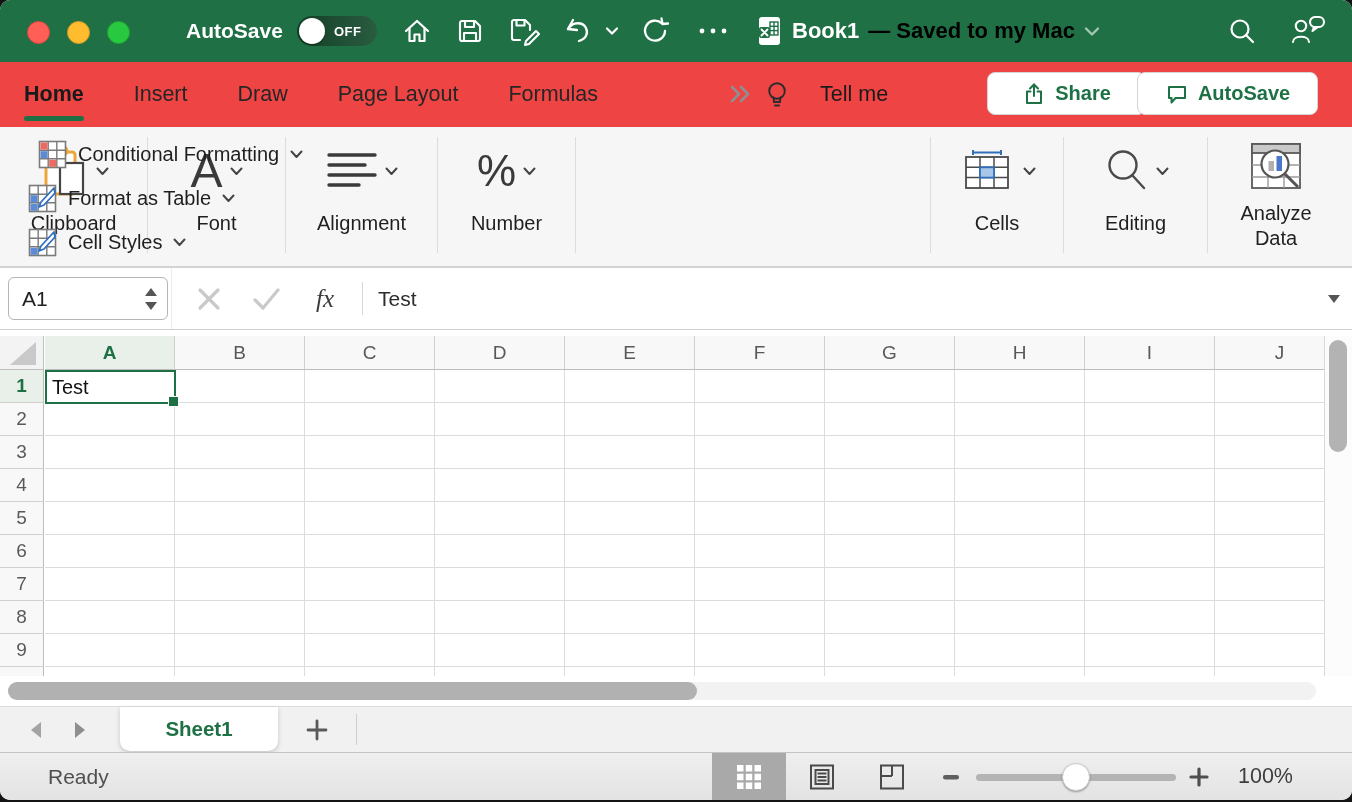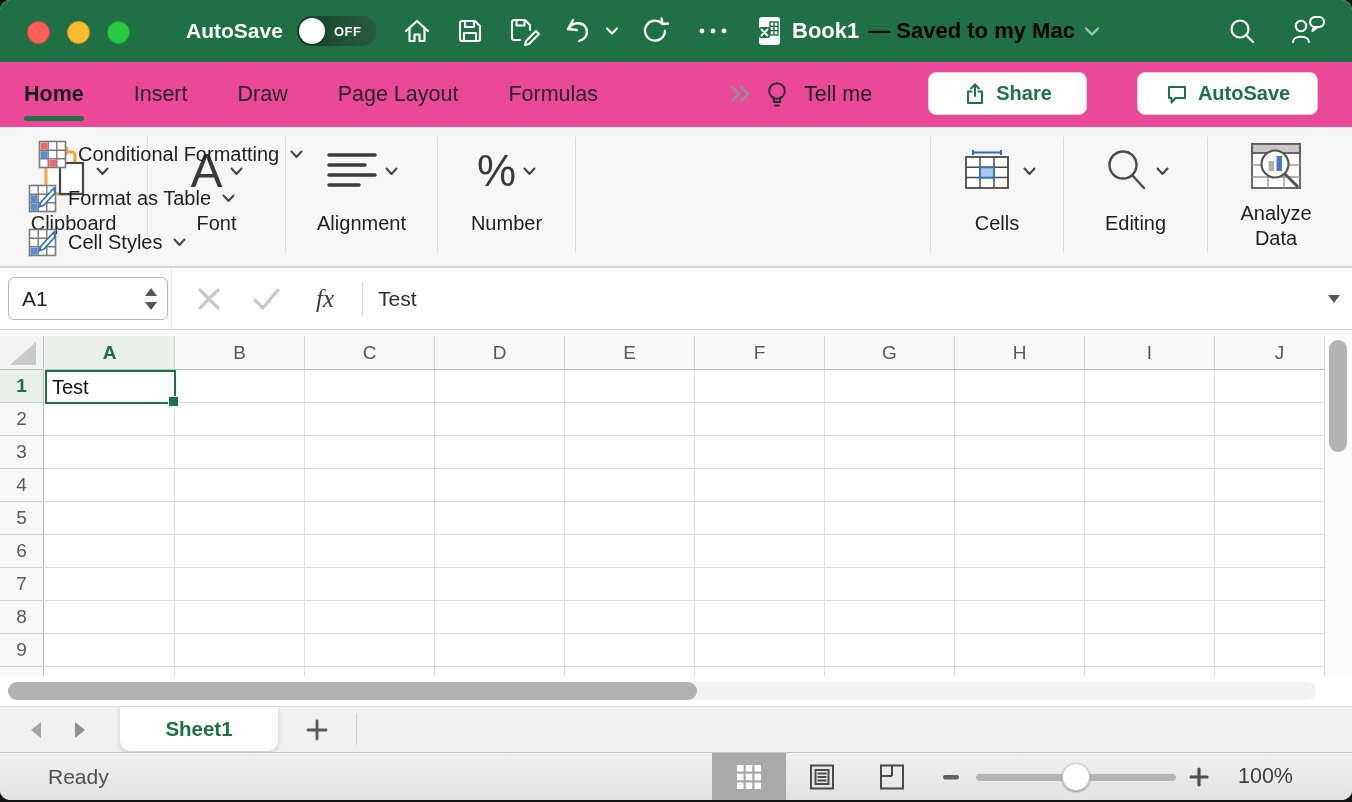--- a/index.html
+++ b/index.html
@@ -16,26 +16,26 @@
     color:#fff;font-size:21px;font-weight:700;}
   .toggle{position:absolute;left:297px;top:16px;width:80px;height:30px;border-radius:15px;
     background:linear-gradient(90deg,#123f26,#2a5c40);display:flex;align-items:center;}
   .toggle .knob{width:26px;height:26px;border-radius:50%;background:#fff;margin-left:2px;box-shadow:0 1px 2px rgba(0,0,0,.4);}
   .toggle .state{color:#fff;font-size:13px;font-weight:700;letter-spacing:.5px;margin-left:9px;}
   .tbtn{position:absolute;top:0;height:62px;display:flex;align-items:center;justify-content:center;cursor:default;}
   .docgroup{position:absolute;left:756px;top:0;height:62px;display:flex;align-items:center;gap:9px;}
   .doc-title{color:#fff;font-size:22px;font-weight:700;}
   .doc-status{color:#000000;font-size:22px;font-weight:700;}
   
-  .tabrow{position:absolute;left:0;top:62px;width:1352px;height:65px;background:#ec4899;}
+  .tabrow{position:absolute;left:0;top:62px;width:1352px;height:65px;background:#ef4444;}
   .tabs{position:absolute;left:24px;top:0;height:65px;display:flex;gap:50px;align-items:center;}
   .tab{position:relative;font-size:21.5px;color:#262626;height:65px;display:flex;align-items:center;}
   .tab.active{font-weight:700;color:#1a1a1a;}
   .tab.active::after{content:"";position:absolute;left:0;right:0;bottom:6px;height:5px;border-radius:3px;background:#1e7145;}
-  .tellme{position:absolute;left:764px;top:0;height:65px;display:flex;align-items:center;gap:14px;}
+  .tellme{position:absolute;left:764px;top:0;height:65px;display:flex;align-items:center;gap:30px;}
   .tellme-label{font-size:21.5px;color:#1a1a1a;}
   .overflow-btn{position:absolute;left:729px;top:22px;}
   .pill-btn{position:absolute;top:10px;height:43px;background:#fff;border:1px solid #d4d4d4;border-radius:8px;
     display:flex;align-items:center;justify-content:center;gap:9px;color:#1e7145;font-weight:700;font-size:20px;box-sizing:border-box;}
   
   .ribbon{position:absolute;left:0;top:127px;width:1352px;height:140px;background:#f6f6f6;border-bottom:1px solid #d2d2d2;box-sizing:border-box;}
   .grp{position:absolute;top:8px;text-align:center;}
   .grp .iconrow{height:72px;display:flex;align-items:center;justify-content:center;gap:7px;}
   .grp .glabel{margin-top:5px;font-size:20px;color:#1f1f1f;}
   .vdiv{position:absolute;top:10px;height:116px;width:1px;background:#dcdcdc;}
@@ -219,21 +219,21 @@
     </div>
     <div class="tellme">
       <svg width="26" height="30" viewBox="0 0 26 30" fill="none" stroke="#2c2c2c" stroke-width="1.9" stroke-linecap="round">
         <circle cx="13" cy="11" r="7.8"></circle>
           <path d="M10 22 H16"></path>
           <path d="M11 25.5 H15"></path>
           <path d="M9.5 17.5 C9.8 19.5 10 20.5 10 22 M16.5 17.5 C16.2 19.5 16 20.5 16 22"></path>
       </svg>
       <span class="tellme-label">Tell me</span>
     </div>
-    <div class="pill-btn" style="left:928px;width:159px;">
+    <div class="pill-btn" style="left:987px;width:159px;">
       <svg width="24" height="24" viewBox="0 0 24 24" fill="none" stroke="#1e7145" stroke-width="2" stroke-linecap="round" stroke-linejoin="round">
         <path d="M8.5 9.5 H5 V21 H19 V9.5 H15.5"></path>
           <path d="M12 14 V2.5"></path>
           <path d="M8 6.5 L12 2.5 L16 6.5"></path>
       </svg>
       <span>Share</span>
     </div>
     <div class="pill-btn" style="left:1137px;width:181px;">
       <svg width="24" height="24" viewBox="0 0 24 24" fill="none" stroke="#1e7145" stroke-width="2" stroke-linecap="round" stroke-linejoin="round">
         <path d="M4 5 H20 V16 H10.5 L6.5 20.5 V16 H4 Z"></path>

